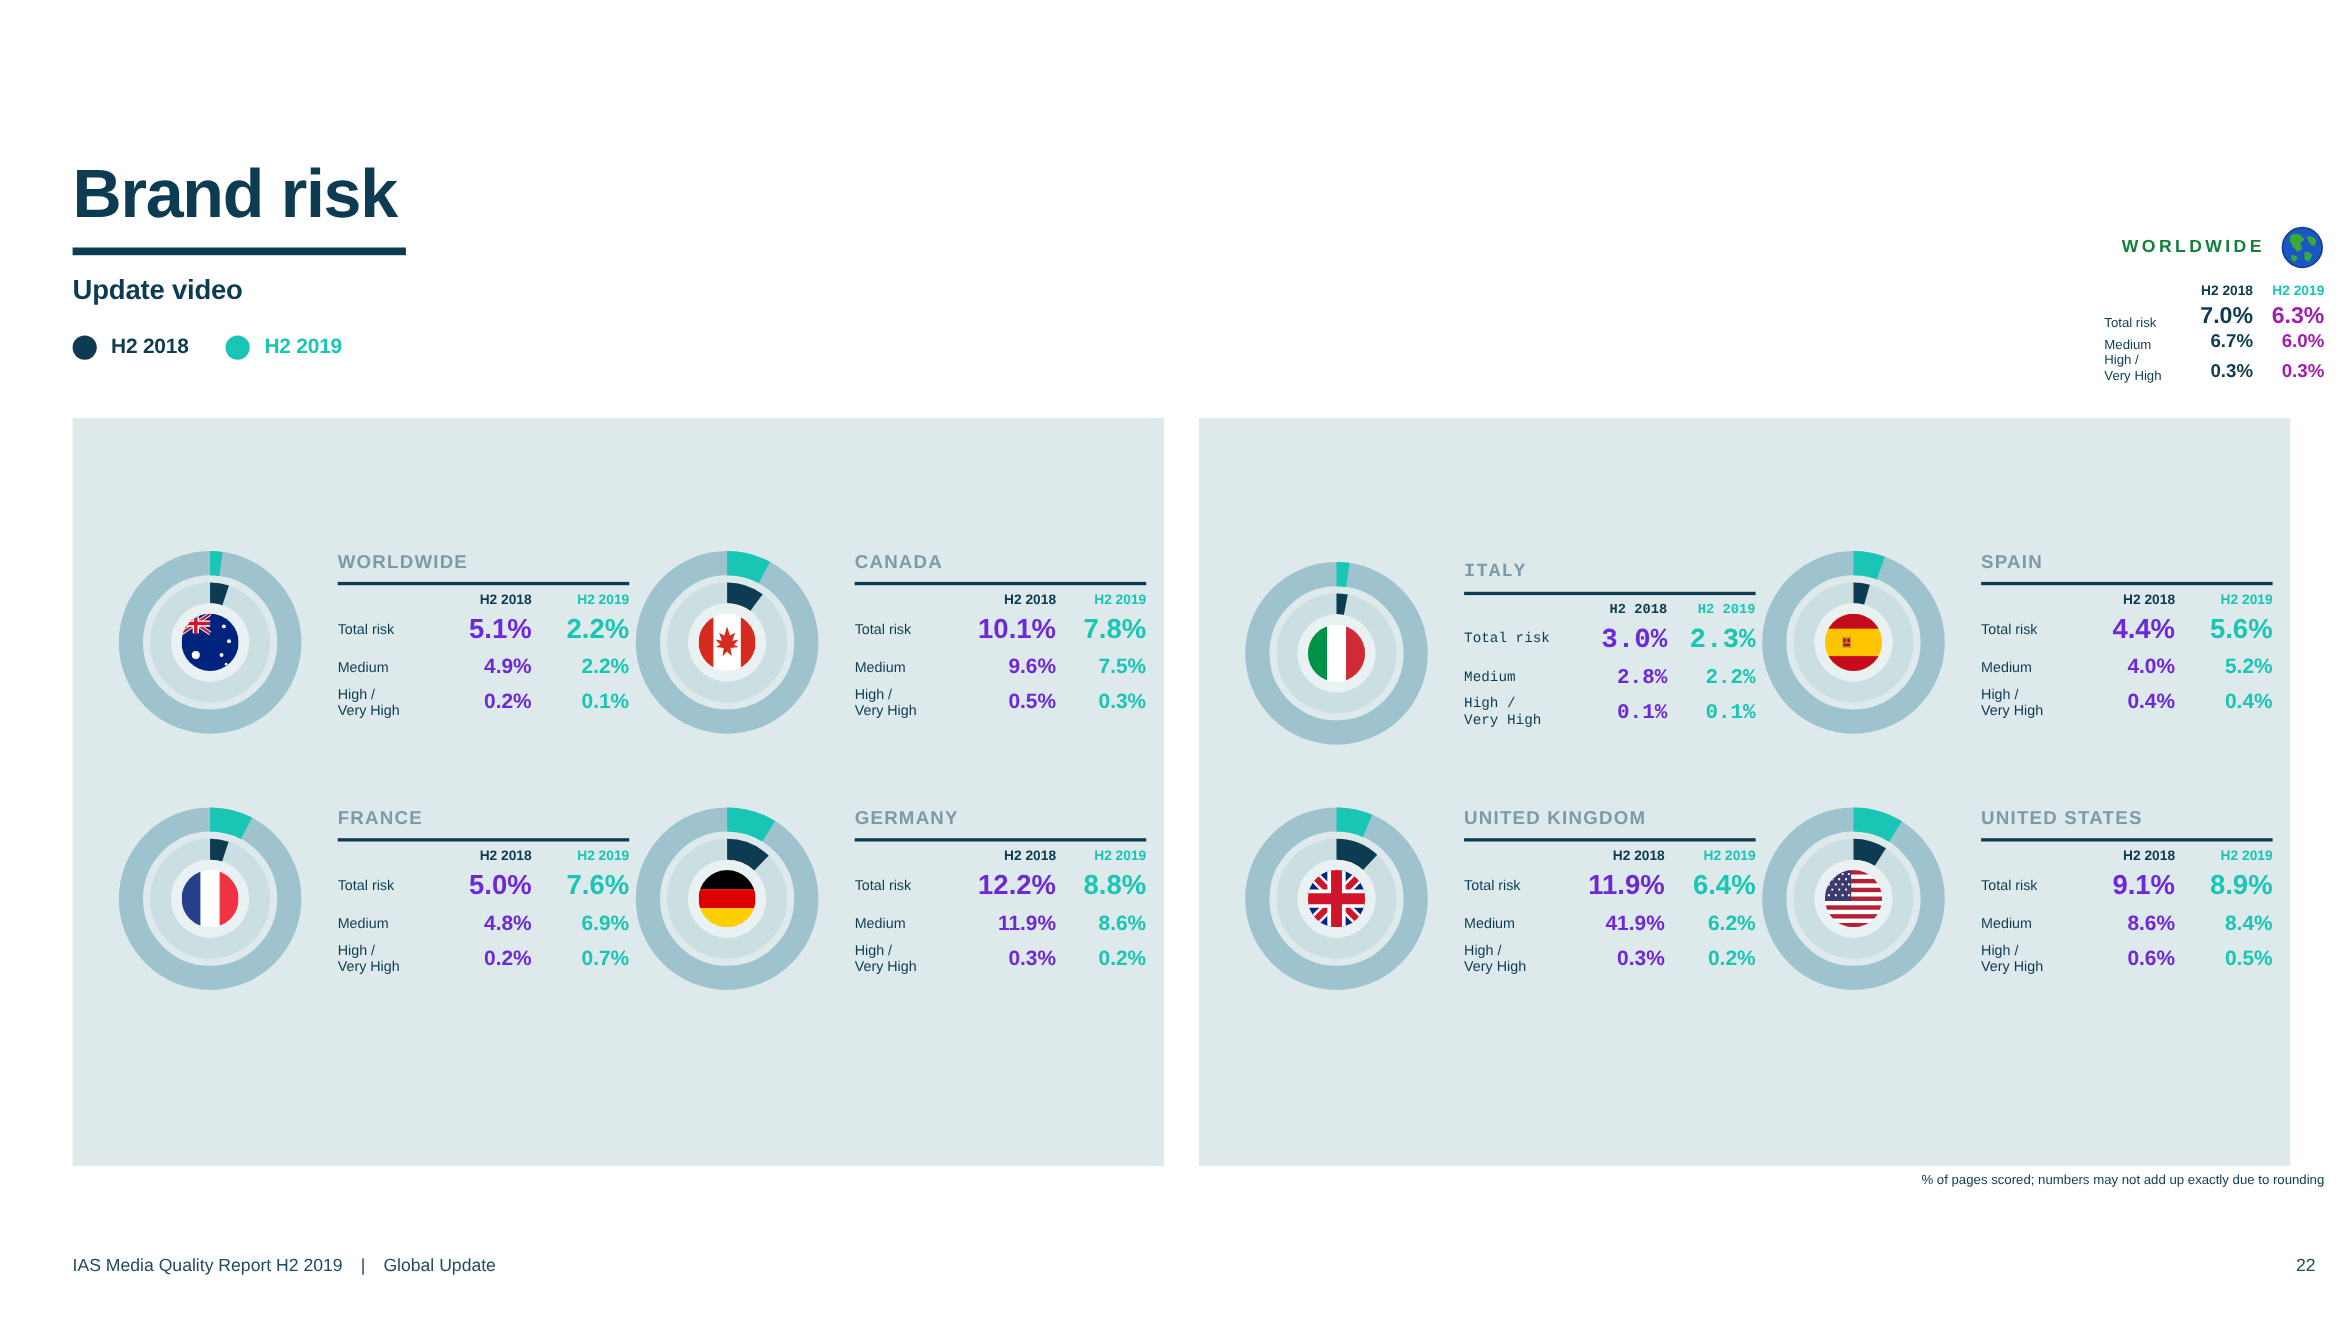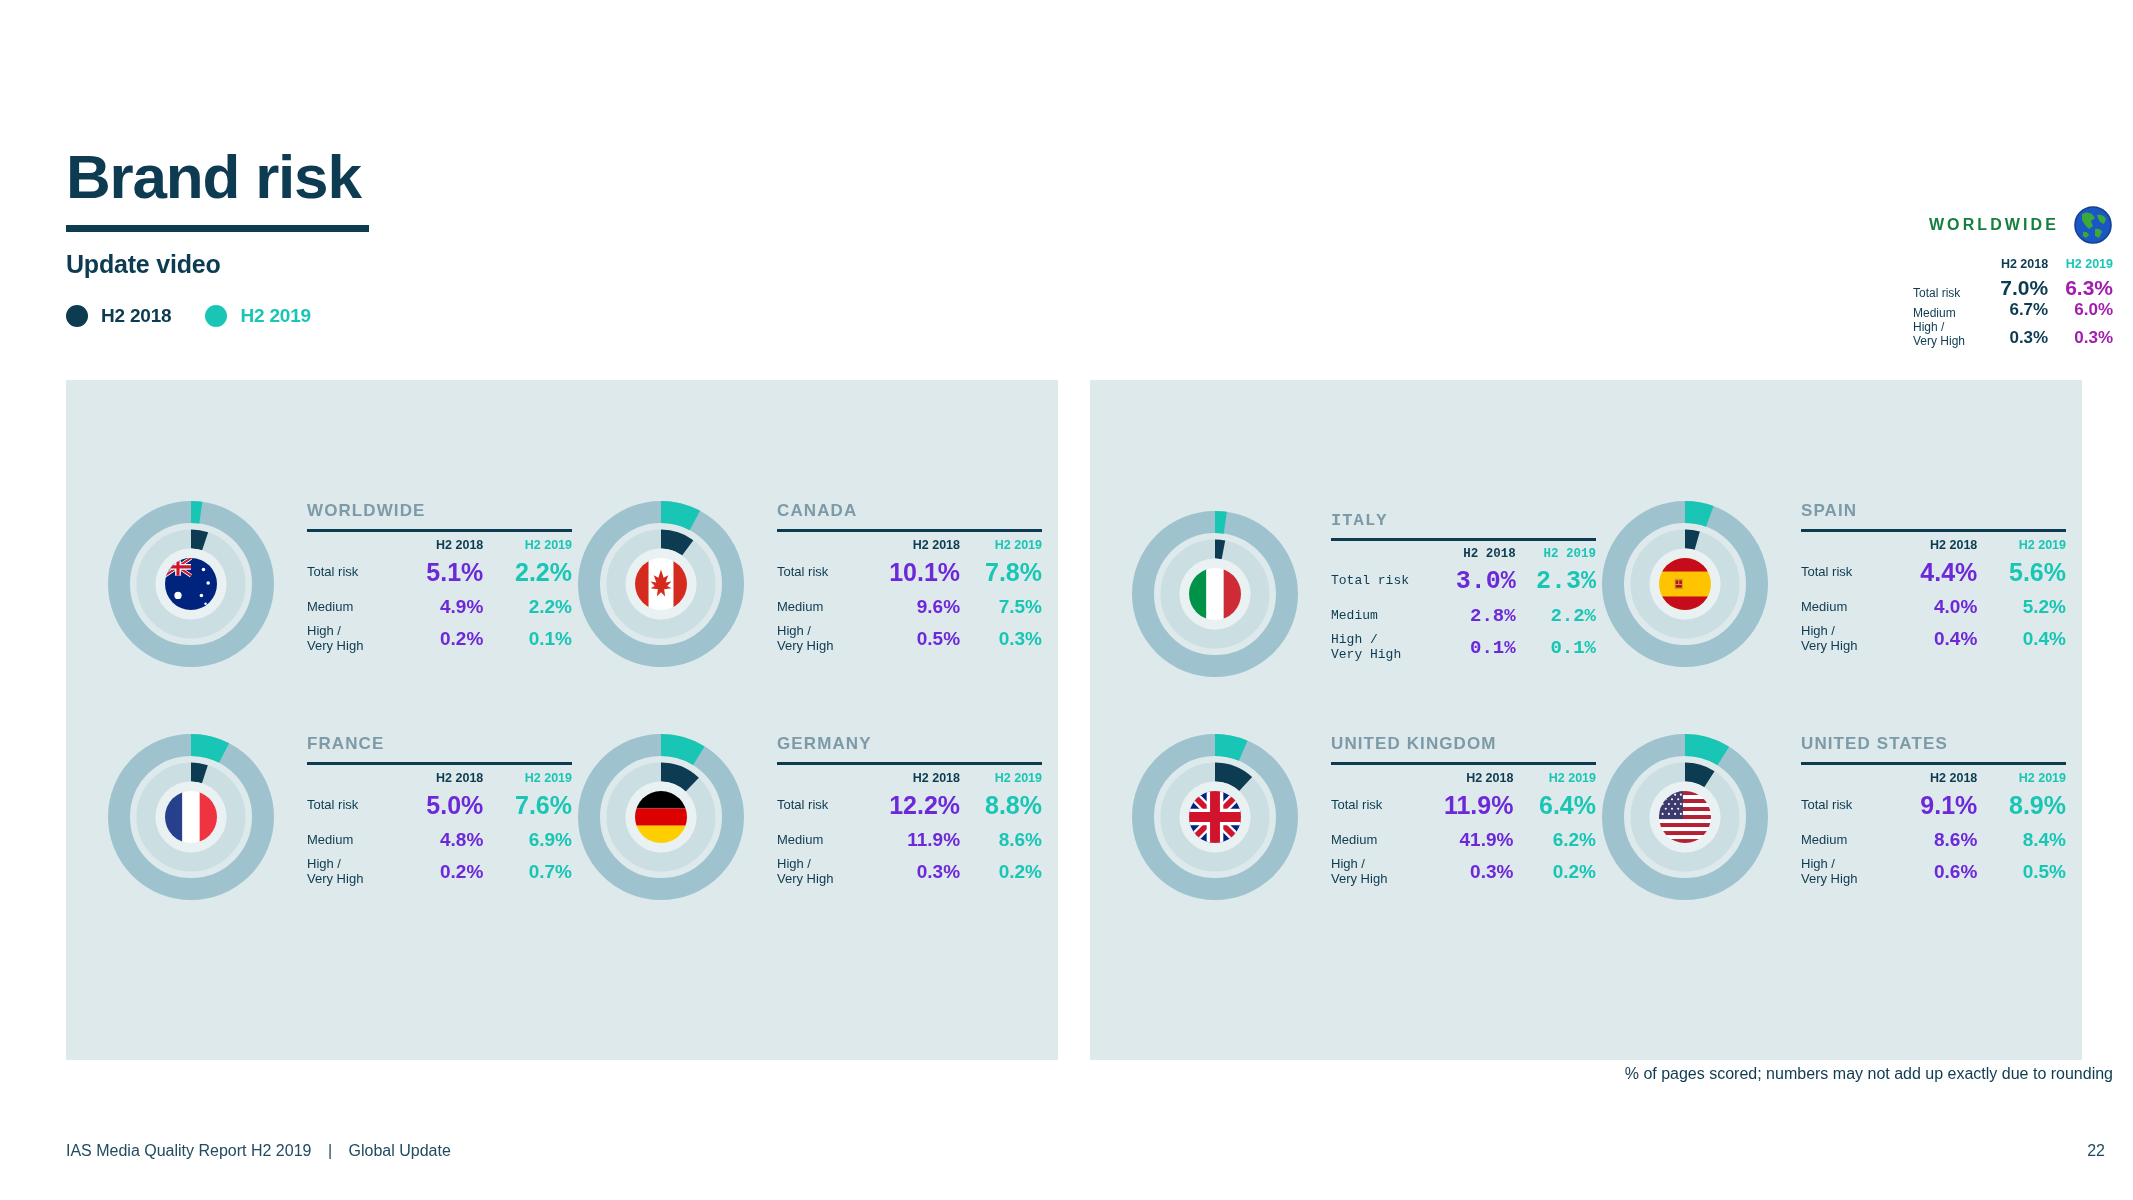--- a/index.html
+++ b/index.html
@@ -74,21 +74,21 @@
   .v18{font-size:25px;font-weight:bold;color:#6d28d9;text-align:right;}
   .v19{font-size:25px;font-weight:bold;color:#19c6b5;text-align:right;}
   .r-medium .v18,.r-medium .v19{font-size:19px;}
   .r-high .v18,.r-high .v19{font-size:19px;}
   .r-total td{padding-top:3px;padding-bottom:9px;}
   .r-medium td{padding-bottom:6px;}
 
   
   .note{
     position:absolute;right:20px;top:1065px;
-    font-size:16px;color:#0d3b51;
+    font-size:12px;color:#0d3b51;
   }
   .foot-left{
     position:absolute;left:66px;top:1142px;font-size:16px;color:#214b60;
   }
   .foot-sep{padding:0 12px;}
   .foot-page{
     position:absolute;right:28px;top:1142px;font-size:16px;color:#214b60;margin-left:42px;
   }
 </style>
 </head>

